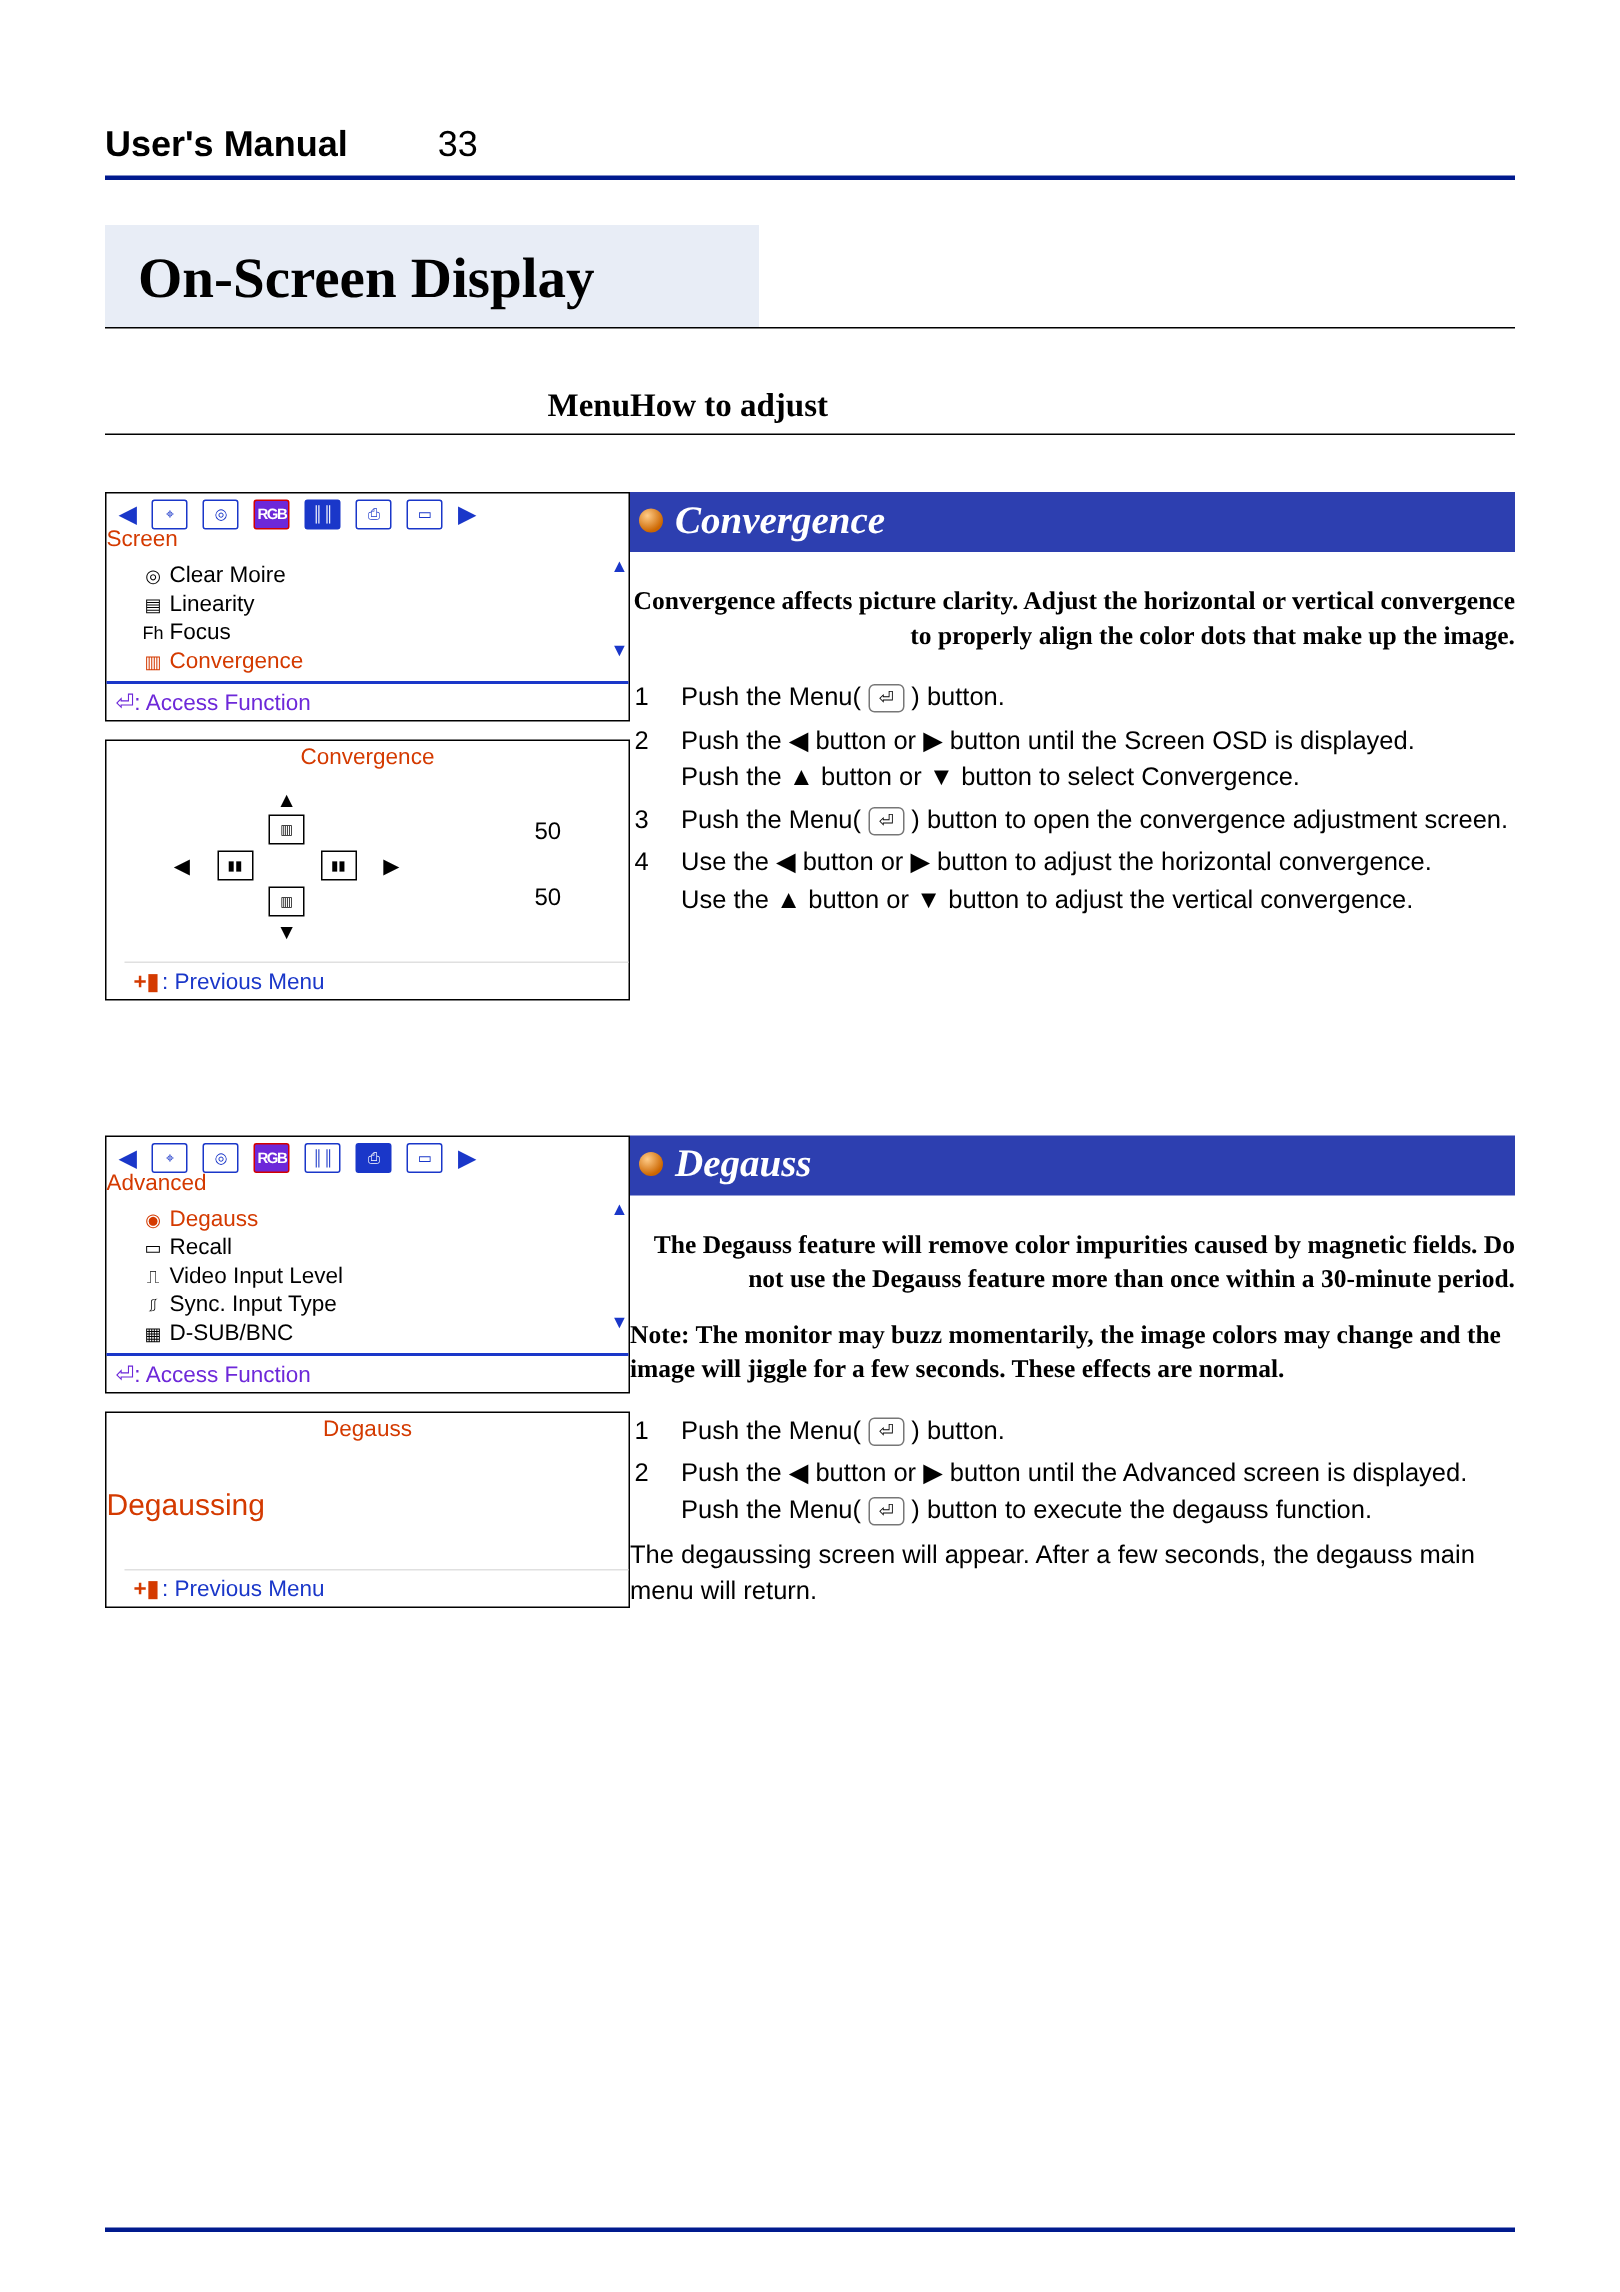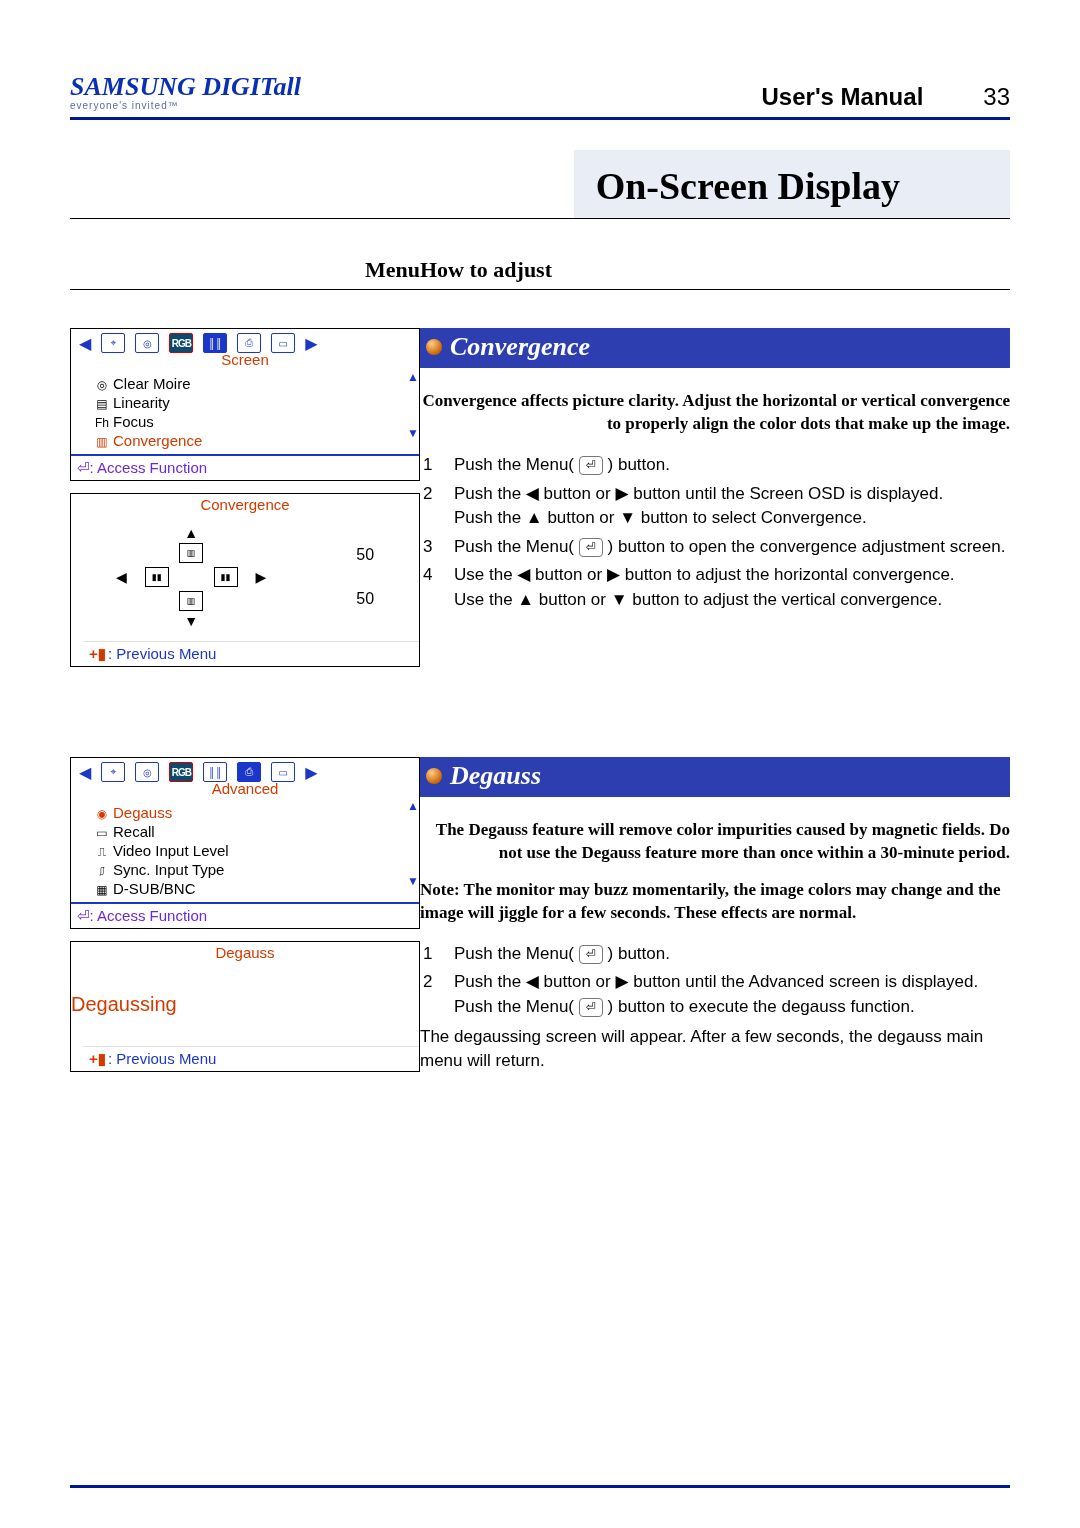--- a/index.html
+++ b/index.html
@@ -3,35 +3,35 @@
 <meta charset="utf-8">
 <style>
   html,body{margin:0;padding:0;background:#fff;font-family:Arial,Helvetica,sans-serif;}
   .page{width:1080px;height:1528px;margin:0 auto;position:relative;box-sizing:border-box;padding:70px 70px 0 70px;}
   .topbar{display:flex;align-items:flex-end;border-bottom:3px solid #001a8e;padding-bottom:6px;}
   .logo{flex:1;}
   .logo .brand{font:italic 700 26px Georgia,serif;color:#0a2fb5;}
   .logo .tag{font:400 10px Arial;color:#5b6aa8;letter-spacing:1px;margin-top:-2px;}
   .manual{font:700 24px Arial;color:#000;margin-right:60px;margin-top:13px;}
   .pagenum{font:400 24px Arial;color:#000;}
-  .titlebar{margin-top:30px;border-bottom:1px solid #000;text-align:right;}
+  .titlebar{margin-top:30px;border-bottom:1px solid #000;}
   .titlebar-inner{display:inline-block;background:#e8edf6;padding:14px 110px 10px 22px;font:700 38px "Times New Roman",serif;}
   .subhead{display:flex;margin-top:38px;border-bottom:1px solid #000;padding-bottom:6px;}
   .subhead .left{width:350px;font:700 22px "Times New Roman",serif;text-align:right;}
   .subhead .right{font:700 22px "Times New Roman",serif;text-align:center;}
   .row{display:flex;margin-top:38px;}
   .leftcol{width:350px;flex:0 0 350px;}
   .rightcol{flex:1;}
   .osd{border:1px solid #000;background:#fff;font:400 15px Arial;}
   .osd .iconbar{display:flex;align-items:center;gap:10px;padding:4px 8px 0 8px;color:#1a37c9;}
   .iconbar .tri{font-size:16px;}
   .iconbox{display:inline-flex;align-items:center;justify-content:center;width:22px;height:18px;border:1px solid #1a37c9;border-radius:2px;font-size:10px;}
-  .iconbox.rgb{background:#0c4a6e;border-color:#d40000;color:#fff;font-weight:700;letter-spacing:-1px;}
+  .iconbox.rgb{background:#6d28d9;border-color:#d40000;color:#fff;font-weight:700;letter-spacing:-1px;}
   .iconbox.hl{background:#1a37c9;color:#fff;}
-  .osd .tabname{text-align:center;color:#d43a00;font-weight:400;margin-top:-2px;margin-bottom:2px;}
+  .osd .tabname{color:#d43a00;font-weight:400;margin-top:-2px;margin-bottom:2px;}
   .menuwrap{position:relative;}
   .menuwrap .scr{position:absolute;right:2px;width:10px;color:#1a37c9;font-size:12px;}
   .menuwrap .scr.up{top:0;}
   .menuwrap .scr.dn{bottom:14px;}
   .menulist{padding:4px 18px 4px 20px;}
   .menulist div{padding:1px 0;color:#000;}
   .menulist div.sel{color:#d43a00;}
   .menulist .mi-ico{display:inline-block;width:22px;color:#000;font-size:12px;text-align:center;}
   .menulist div.sel .mi-ico{color:#d43a00;}
   .access{border-top:2px solid #1a37c9;padding:3px 6px;color:#6d28d9;}
@@ -54,24 +54,20 @@
   .steps .enter-ico{display:inline-block;border:1px solid #777;border-radius:4px;padding:0 6px;font-size:12px;vertical-align:1px;}
   .bigtext{font:400 20px Arial;color:#d43a00;text-align:left;padding:30px 0;}
   .footer{position:absolute;left:70px;right:70px;bottom:40px;border-top:3px solid #001a8e;}
 </style>
 </head>
 <body>
 
 <div class="page">
 
   <div class="topbar">
-    <div class="logo">
-      <div class="brand"><span>SAMSUNG DIGITall</span></div>
-      <div class="tag">everyone's invited™</div>
-    </div>
     <div class="manual">User's Manual</div>
     <div class="pagenum">33</div>
   </div>
 
   <div class="titlebar">
     <span class="titlebar-inner">On-Screen Display</span>
   </div>
 
   <div class="subhead">
     <div class="left">Menu</div>

